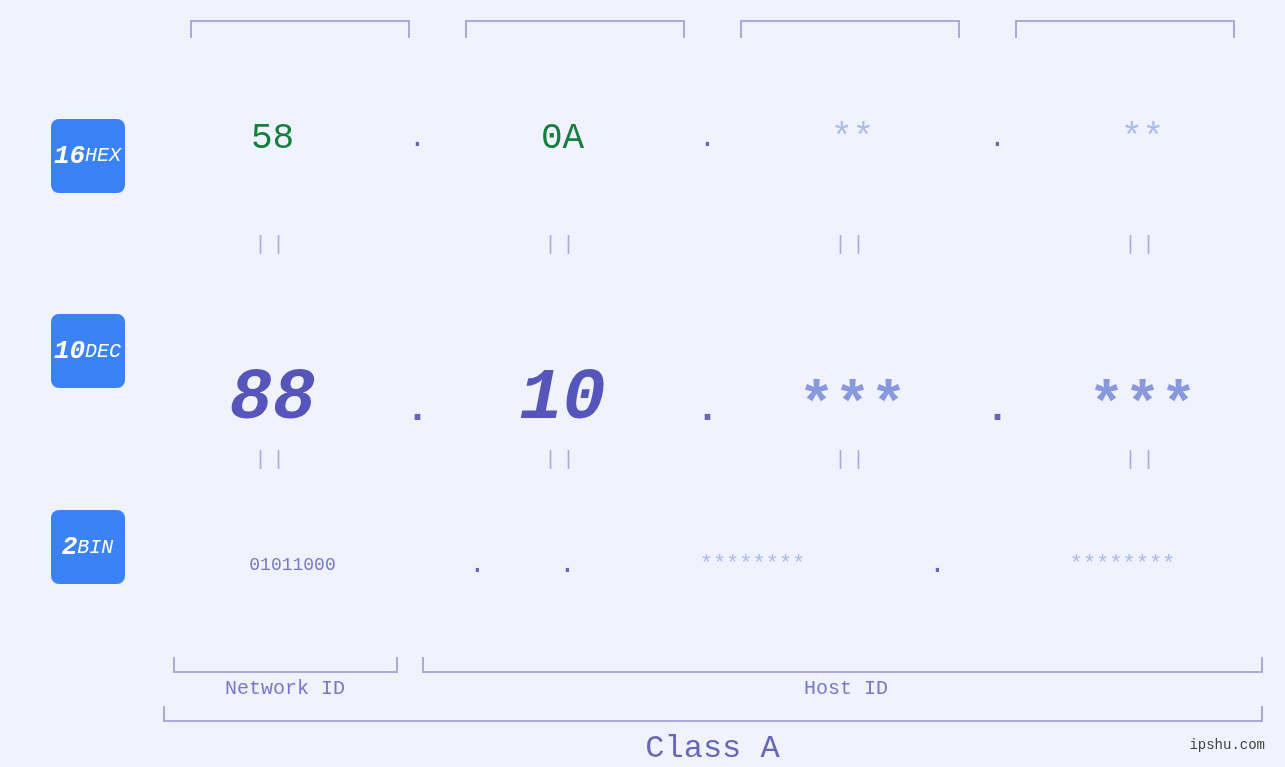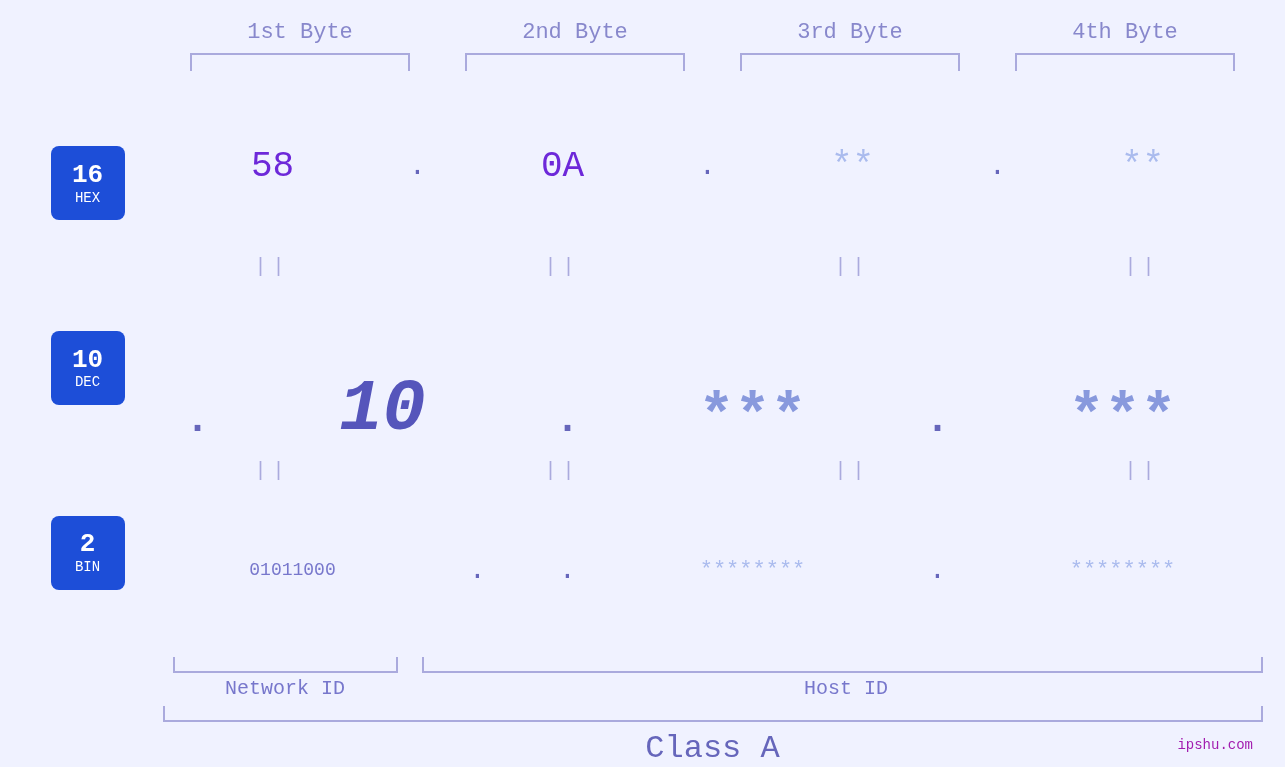--- a/index.html
+++ b/index.html
@@ -72,37 +72,38 @@
       flex-direction: column;
       justify-content: space-around;
       align-items: center;
       width: 130px;
       padding: 10px 0;
     }
 
     .badge {
       width: 74px;
       height: 74px;
-      background-color: #1d4ed8;
+      background-color: #3b82f6;
       border-radius: 8px;
       display: flex;
-      flex-direction: column;
+      flex-direction: row;
       align-items: center;
       justify-content: center;
       color: white;
+      font-style: italic;
     }
 
     .badge-num {
       font-size: 26px;
       font-weight: bold;
       line-height: 1.1;
     }
 
     .badge-label {
-      font-size: 14px;
+      font-size: 20px;
       font-weight: normal;
       text-align: right;
     }
 
     
     .grid-area {
       flex: 1;
       display: flex;
       flex-direction: column;
     }
@@ -140,21 +141,21 @@
       color: #6666bb;
       font-size: 40px;
       font-weight: bold;
       margin: 0 2px;
       align-self: flex-end;
       padding-bottom: 8px;
     }
 
     
     .hex-value {
-      color: #6d28d9;
+      color: #15803d;
       font-size: 36px;
       font-family: 'Courier New', monospace;
     }
 
     .hex-masked {
       color: #aabbee;
       font-size: 36px;
       font-family: 'Courier New', monospace;
     }
 
@@ -217,22 +218,22 @@
       color: #6666bb;
       font-size: 32px;
       font-family: 'Courier New', monospace;
       margin-top: 8px;
     }
 
     
     .watermark {
       position: absolute;
       bottom: 14px;
-      right: 32px;
-      color: #a21caf;
+      right: 20px;
+      color: #404040;
       font-size: 14px;
       font-family: 'Courier New', monospace;
     }
 
     .row-wrapper {
       display: flex;
       flex-direction: row;
       align-items: center;
       width: 100%;
       justify-content: space-around;
@@ -245,26 +246,20 @@
       justify-content: center;
       width: 30px;
     }
 
   </style>
 </head>
 <body>
 
 <div class="main-container">
 
-  <div class="byte-headers">
-    <div class="byte-header">1st Byte</div>
-    <div class="byte-header">2nd Byte</div>
-    <div class="byte-header">3rd Byte</div>
-    <div class="byte-header">4th Byte</div>
-  </div>
 
   <div class="brackets-row">
     <div class="bracket"></div>
     <div class="bracket"></div>
     <div class="bracket"></div>
     <div class="bracket"></div>
   </div>
 
   <div class="content-area">
 
@@ -313,20 +308,23 @@
         <div class="equals-cell"><span>||</span></div>
         <div class="sep-col"></div>
         <div class="equals-cell"><span>||</span></div>
         <div class="sep-col"></div>
         <div class="equals-cell"><span>||</span></div>
         <div class="sep-col"></div>
         <div class="equals-cell"><span>||</span></div>
       </div>
 
       <div class="row-wrapper" style="align-items: flex-end; padding-bottom: 4px;">
+        <div class="cell">
+          <span class="dec-value">88</span>
+        </div>
         <div class="sep-col">
             <span class="dot-large">.</span>
           </div>
         <div class="cell">
           <span class="dec-value">10</span>
         </div>
         <div class="sep-col">
             <span class="dot-large">.</span>
           </div>
         <div class="cell">

